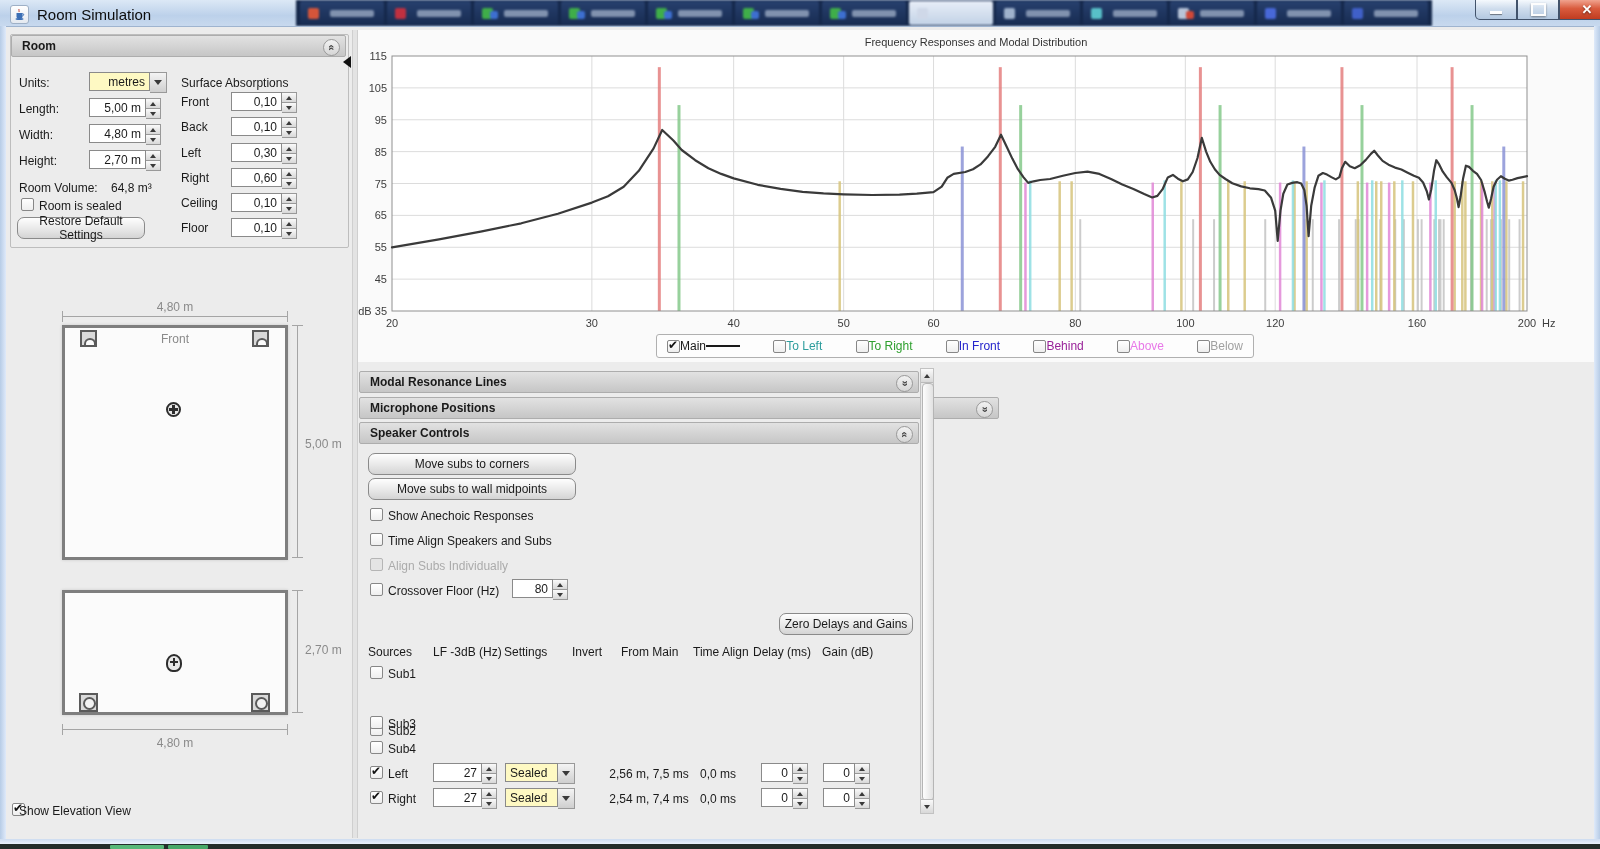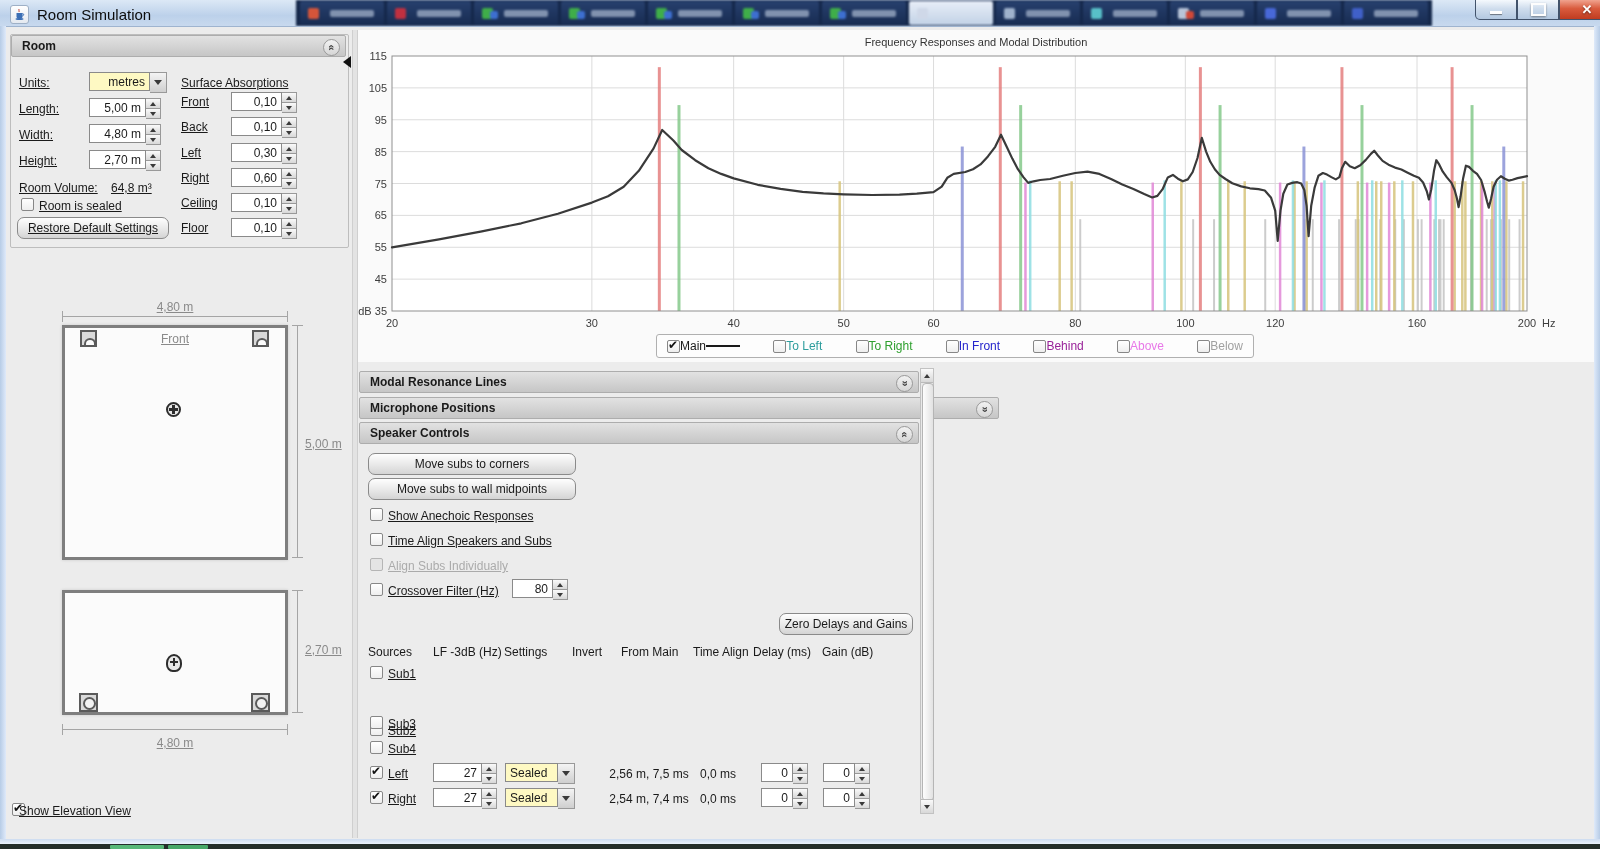--- a/index.html
+++ b/index.html
@@ -27,21 +27,21 @@
   #edgeR{position:absolute;left:1594px;top:26px;width:6px;height:818px;background:linear-gradient(90deg,#dfeafa,#b7cce6);}
   #win-bottom{position:absolute;left:0;top:839px;width:1600px;height:5px;background:linear-gradient(#cddcf0,#eaf2fb);}
   #behind-bottom{position:absolute;left:0;top:844px;width:1600px;height:5px;background:#242e2a;}
   .greenblock{position:absolute;top:845px;height:4px;border-radius:1px;}
   
   .hdrbar{position:absolute;height:22px;background:linear-gradient(#e2e2e2,#c6c6c6);border:1px solid #adadad;border-radius:2px;font-weight:bold;color:#1a1a1a;line-height:20px;padding-left:10px;box-sizing:border-box;}
   .chev{position:absolute;right:5px;top:3px;width:15px;height:15px;border:1px solid #999;border-radius:50%;background:linear-gradient(#f2f2f2,#d6d6d6);display:flex;align-items:center;justify-content:center;font-weight:bold;color:#444;font-size:11px;}
   .chev span{display:block;line-height:1;}
   .chev.up span{transform:rotate(90deg);}
   .chev.down span{transform:rotate(-90deg);}
-  .lbl{position:absolute;color:#1a1a1a;white-space:nowrap;text-decoration:underline;}
+  .lbl{position:absolute;color:#1a1a1a;white-space:nowrap;}
   .lbl.gray{color:#8a8a8a;}
   .btn{position:absolute;background:linear-gradient(#fefefe,#e8e8e8 55%,#d4d4d4);border:1px solid #8a8a8a;border-radius:7px;text-align:center;color:#1a1a1a;box-sizing:border-box;display:flex;align-items:center;justify-content:center;}
   .cb{position:absolute;width:13px;height:13px;background:linear-gradient(#ffffff,#eeeeee);border:1px solid #878787;border-radius:2px;box-sizing:border-box;}
   .cb.checked::after{content:"✔";position:absolute;left:0px;top:-3px;font-size:12px;color:#111;}
   .cb.disabled{background:#e4e4e4;border-color:#b5b5b5;}
   .spin{position:absolute;height:21px;display:flex;}
   .spin-val{display:block;height:19px;border:1px solid #8a8a8a;background:#fff;text-align:right;line-height:19px;padding:0 4px 0 2px;box-sizing:border-box;flex:1;}
   .spin-btns{display:flex;flex-direction:column;width:15px;}
   .sb{flex:1;border:1px solid #999;border-left-width:0;background:linear-gradient(#fafafa,#d8d8d8);display:flex;align-items:center;justify-content:center;}
   .sb+.sb{border-top:none;}
@@ -234,21 +234,21 @@
           </span>
           <span class="sb">
             <span class="tri-dn"></span>
           </span>
         </span>
     </div>
     <div class="lbl" style="left:8px;top:146px;">Room Volume:</div>
     <div class="lbl" style="left:100px;top:146px;">64,8 m³</div>
     <div class="cb" style="left:10px;top:163px;"></div>
     <div class="lbl" style="left:28px;top:164px;">Room is sealed</div>
-    <div class="btn" style="left:6px;top:182px;width:152px;height:22px;text-decoration:underline;">Restore Default Settings</div>
+    <div class="btn" style="left:6px;top:182px;width:128px;height:22px;">Restore Default Settings</div>
     <div class="lbl" style="left:170px;top:41px;">Surface Absorptions</div>
 
     <div class="lbl" style="left:170px;top:60px;">Front</div>
     <div class="spin" style="left:220px;top:57px;width:66px;">
       <span class="spin-val">0,10</span>
       <span class="spin-btns">
           <span class="sb">
             <span class="tri-up"></span>
           </span>
           <span class="sb">
@@ -518,21 +518,21 @@
     <div class="btn" style="left:10px;top:85px;width:208px;height:22px;">Move subs to corners</div>
     <div class="btn" style="left:10px;top:110px;width:208px;height:22px;">Move subs to wall midpoints</div>
 
     <div class="cb" style="left:12px;top:140px;"></div>
     <div class="lbl" style="left:30px;top:141px;">Show Anechoic Responses</div>
     <div class="cb" style="left:12px;top:165px;"></div>
     <div class="lbl" style="left:30px;top:166px;">Time Align Speakers and Subs</div>
     <div class="cb disabled" style="left:12px;top:190px;"></div>
     <div class="lbl" style="left:30px;top:191px;color:#ababab;">Align Subs Individually</div>
     <div class="cb" style="left:12px;top:215px;"></div>
-    <div class="lbl" style="left:30px;top:216px;">Crossover Filter (Hz)</div>
+    <div class="lbl" style="left:30px;top:216px;">Crossover Floor (Hz)</div>
     <div class="spin" style="left:154px;top:211px;width:56px;">
       <span class="spin-val">80</span>
       <span class="spin-btns">
           <span class="sb">
             <span class="tri-up"></span>
           </span>
           <span class="sb">
             <span class="tri-dn"></span>
           </span>
         </span>

